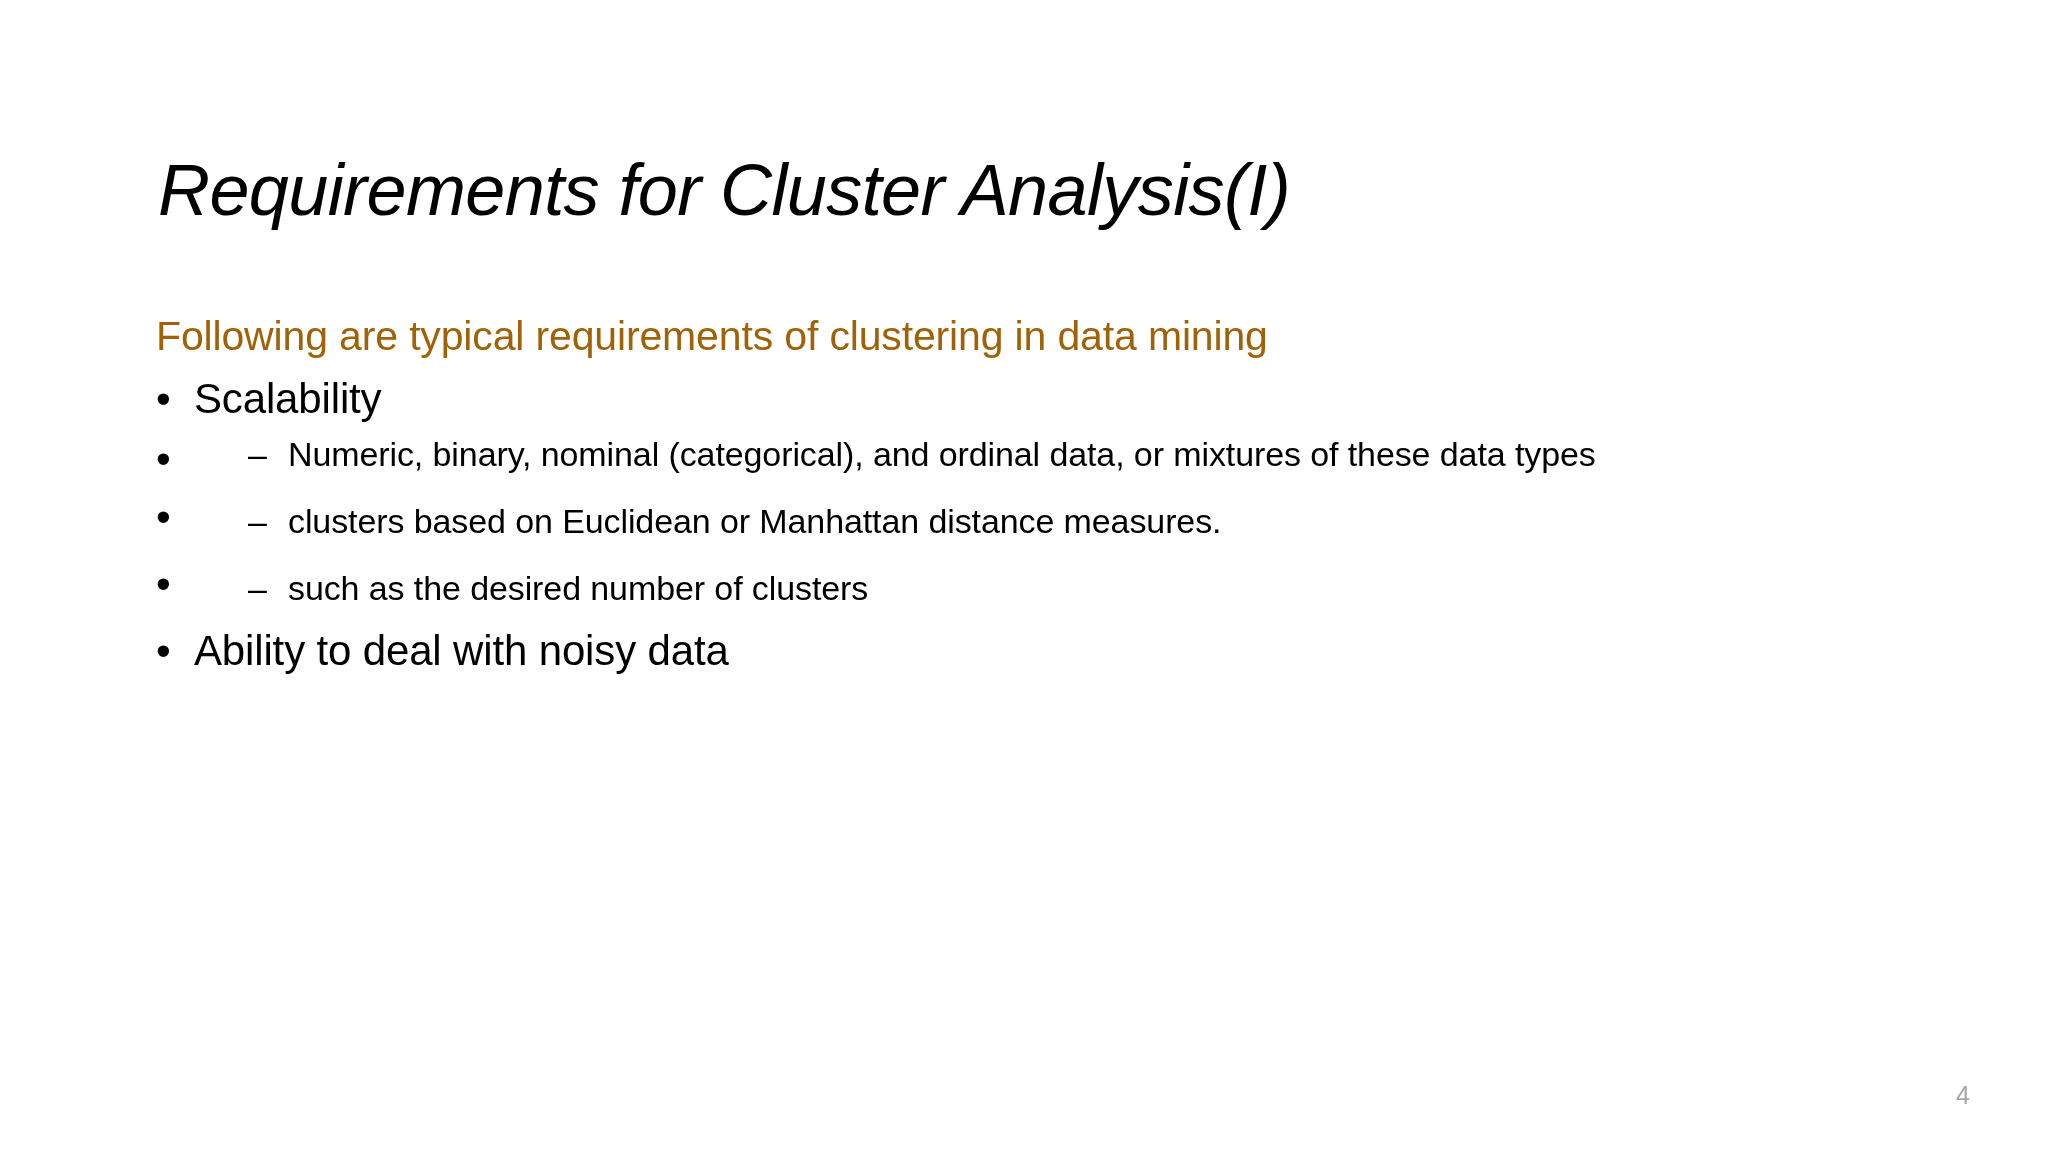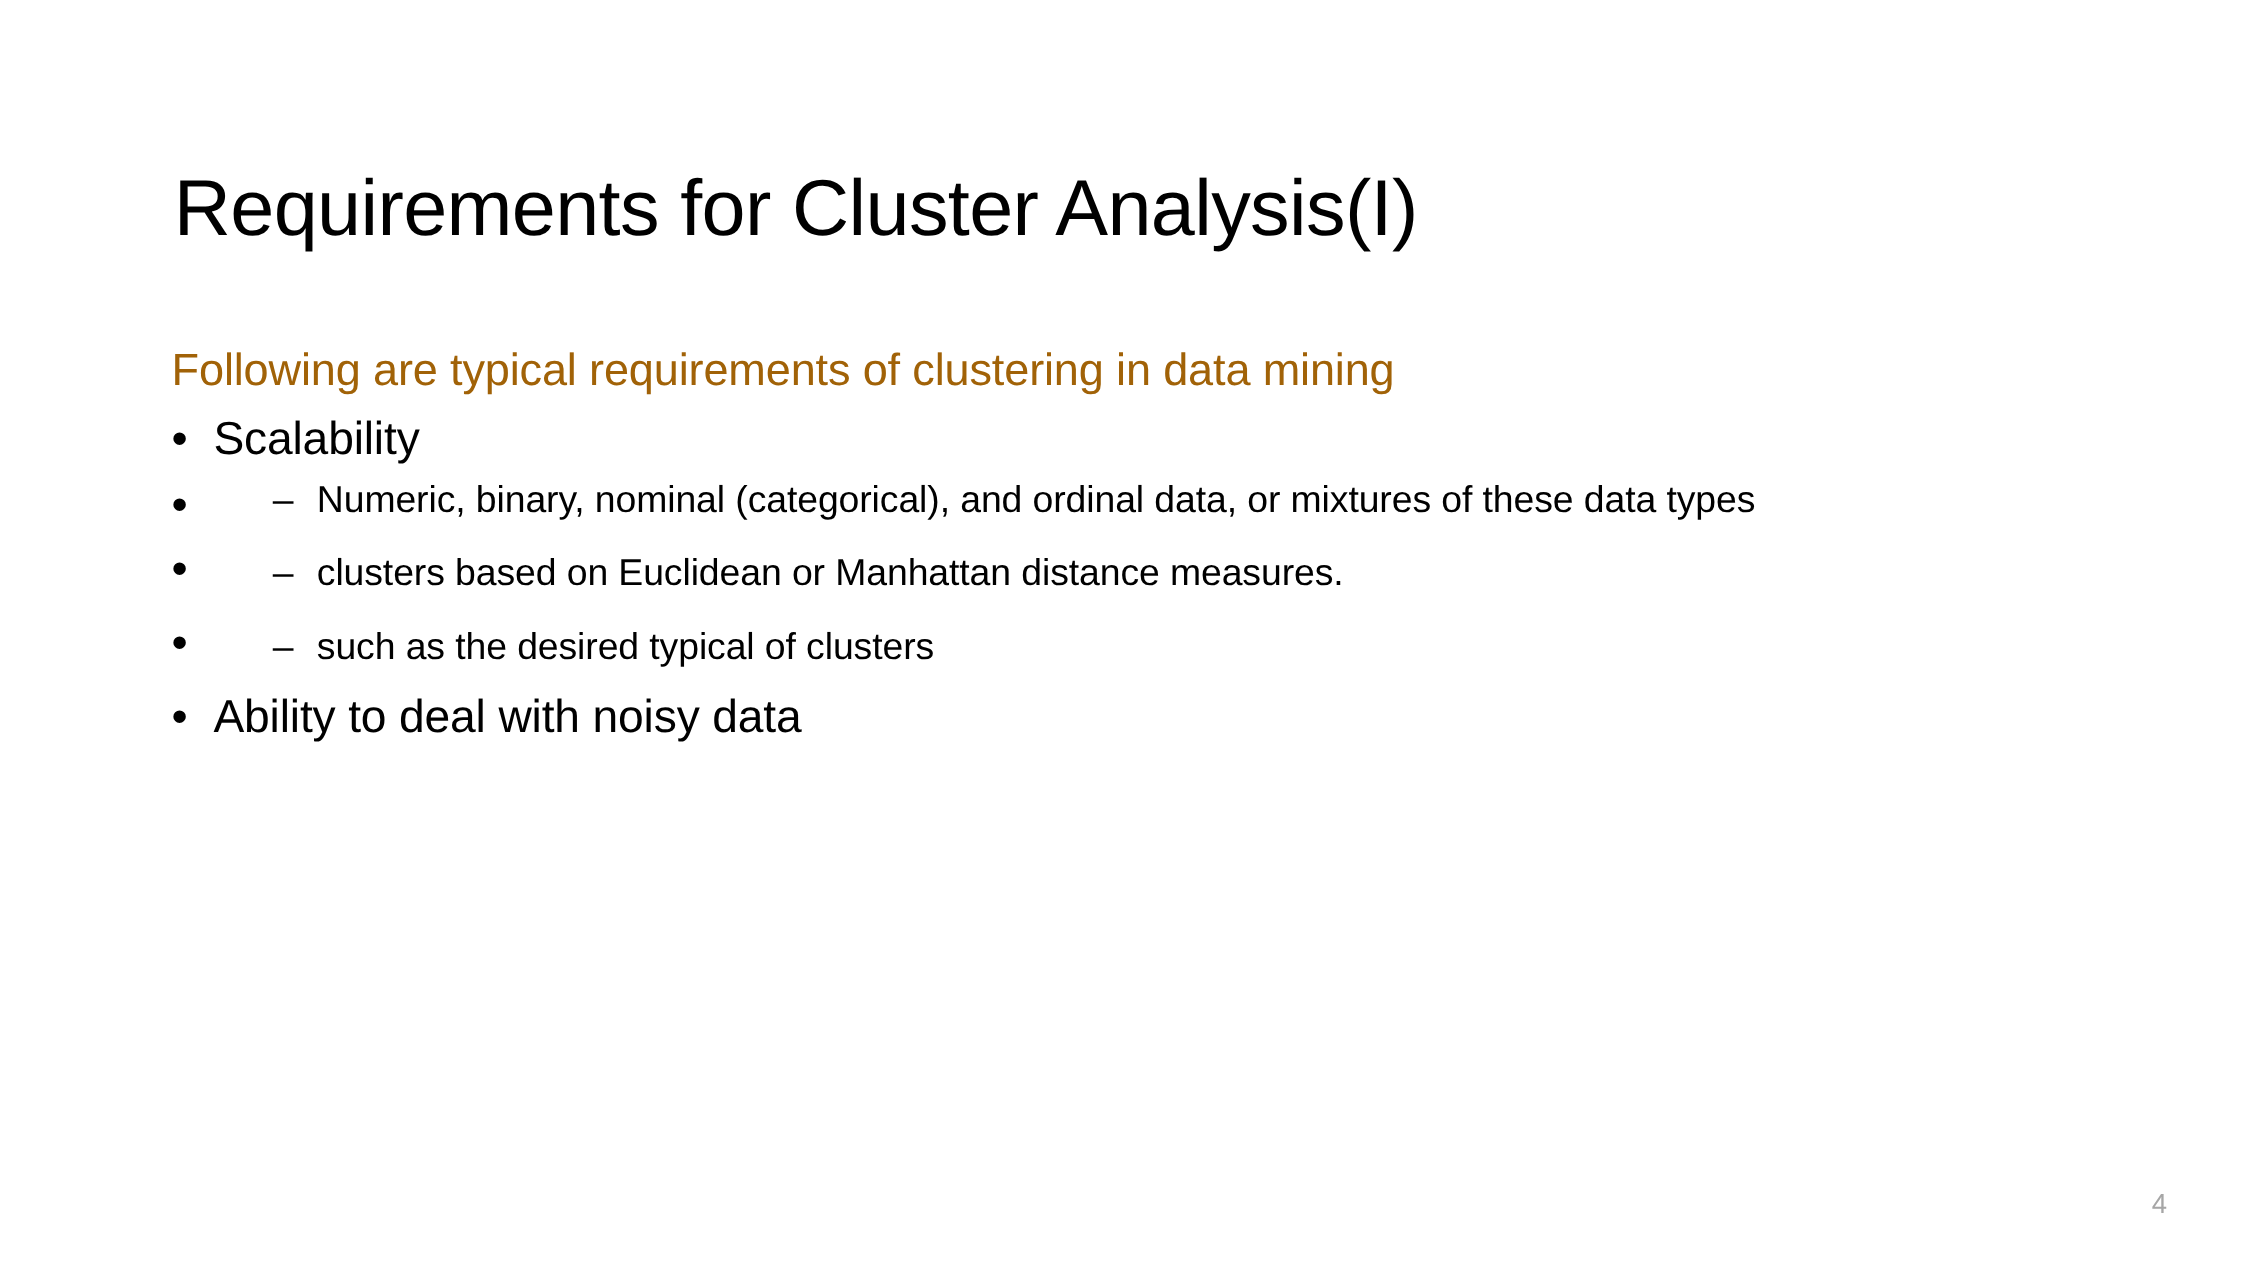--- a/index.html
+++ b/index.html
@@ -28,20 +28,21 @@
     position: absolute;
     left: 158px;
     top: 104px;
     width: 1700px;
     font-size: 72px;
     line-height: 1.06;
     font-weight: 400;
     letter-spacing: -0.6px;
     color: #000000;
     white-space: nowrap;
+    font-style: italic;
   }
 
   
   #slide-body {
     position: absolute;
     left: 152px;
     top: 312px;
     width: 1790px;
   }
 
@@ -140,21 +141,21 @@
     </div>
 
     <div class="spacer-sm"></div>
 
     <div class="lvl1">
       <span class="bullet-mark">•</span>
     </div>
 
     <div class="lvl2">
       <span class="bullet-mark">–</span>
-      <span class="wrap-text">such as the desired typical of clusters</span>
+      <span class="wrap-text">such as the desired number of clusters</span>
     </div>
 
     <div class="spacer-sm"></div>
 
     <div class="lvl1">
       <span class="bullet-mark">•</span>
       <span class="bullet-text">Ability to deal with noisy data</span>
     </div>
 
   </div>

